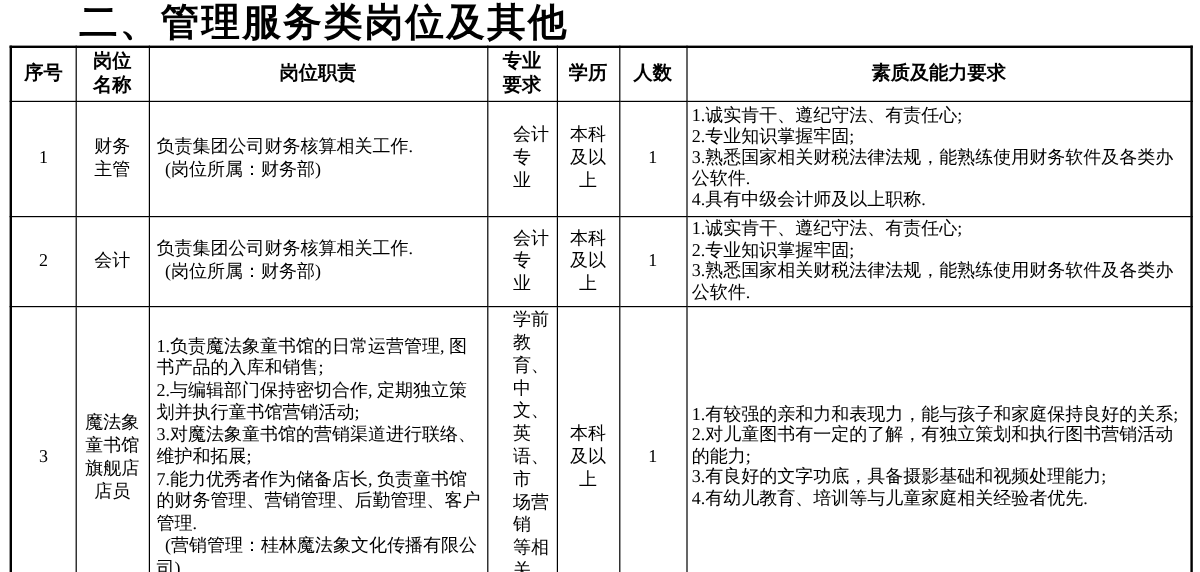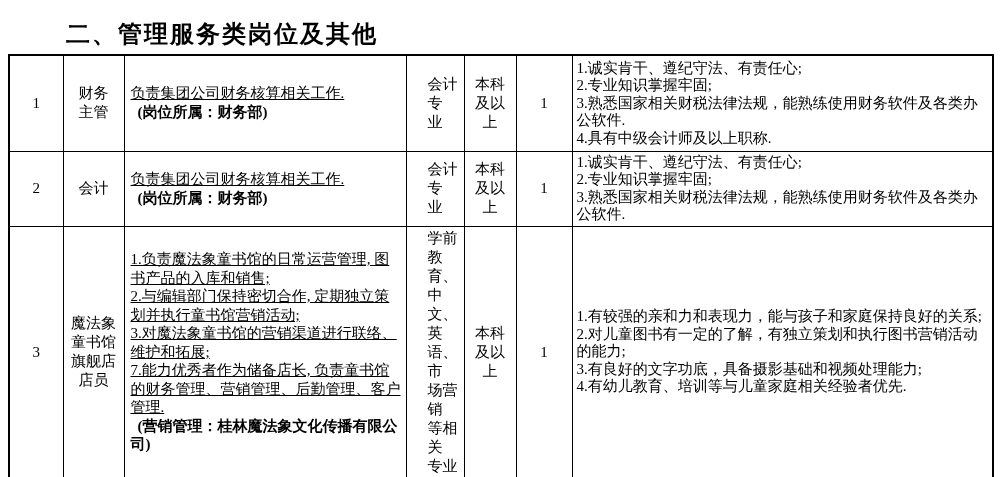--- a/index.html
+++ b/index.html
@@ -4,22 +4,22 @@
 <style>
   * { box-sizing: border-box; margin: 0; padding: 0; }
   html, body {
     width: 1000px; height: 477px;
     background: #ffffff; color: #000000;
     font-family: "Liberation Serif", "DejaVu Serif", serif;
     overflow: hidden;
   }
   .page { width: 1000px; height: 477px; position: relative; }
   .doc-title {
-    font-size: 24px; font-weight: bold;
-    margin: 20px 0 6px 66px;
+    font-size: 32px; font-weight: bold;
+    margin: 4px 0 6px 66px;
     letter-spacing: 2px;
     line-height: 28px;
   }
   table.jobs {
     border-collapse: collapse;
     table-layout: fixed;
     width: 984px;
     margin-left: 8px;
     border: 2px solid #000;
   }
@@ -45,23 +45,23 @@
     text-align: center;
     white-space: pre-line;
     line-height: 19px;
   }
   td.duties-cell {
     padding: 3px 4px 3px 6px;
     line-height: 19px;
     text-align: left;
   }
   tr.row-3 td.duties-cell { line-height: 18.5px; }
-  .duties-text { white-space: pre-line; text-decoration: underline; }
+  .duties-text { white-space: pre-line; }
   .affiliation-text {
-    font-weight: bold;
+    font-weight: normal;
     text-indent: 7px;
     white-space: pre-line;
   }
   td.major-cell {
     padding: 2px 2px 2px 21px;
     text-align: left;
     white-space: pre-line;
     line-height: 19px;
   }
   td.req-cell {
@@ -83,20 +83,31 @@
       <col style="width:54px">
       <col style="width:61px">
       <col style="width:282px">
       <col style="width:58px">
       <col style="width:52px">
       <col style="width:56px">
       <col style="width:421px">
     </colgroup>
 
     <tbody>
+        <tr class="header-row">
+      <th>序号</th>
+      <th>岗位
+名称</th>
+      <th>岗位职责</th>
+      <th>专业
+要求</th>
+      <th>学历</th>
+      <th>人数</th>
+      <th>素质及能力要求</th>
+    </tr>
 
     <tr class="row-1">
       <td class="center-cell">1</td>
       <td class="center-cell">财务
 主管</td>
       <td class="duties-cell">
         <div class="duties-text">负责集团公司财务核算相关工作.</div>
         <div class="affiliation-text">(岗位所属：财务部)</div>
       </td>
       <td class="major-cell">会计专

